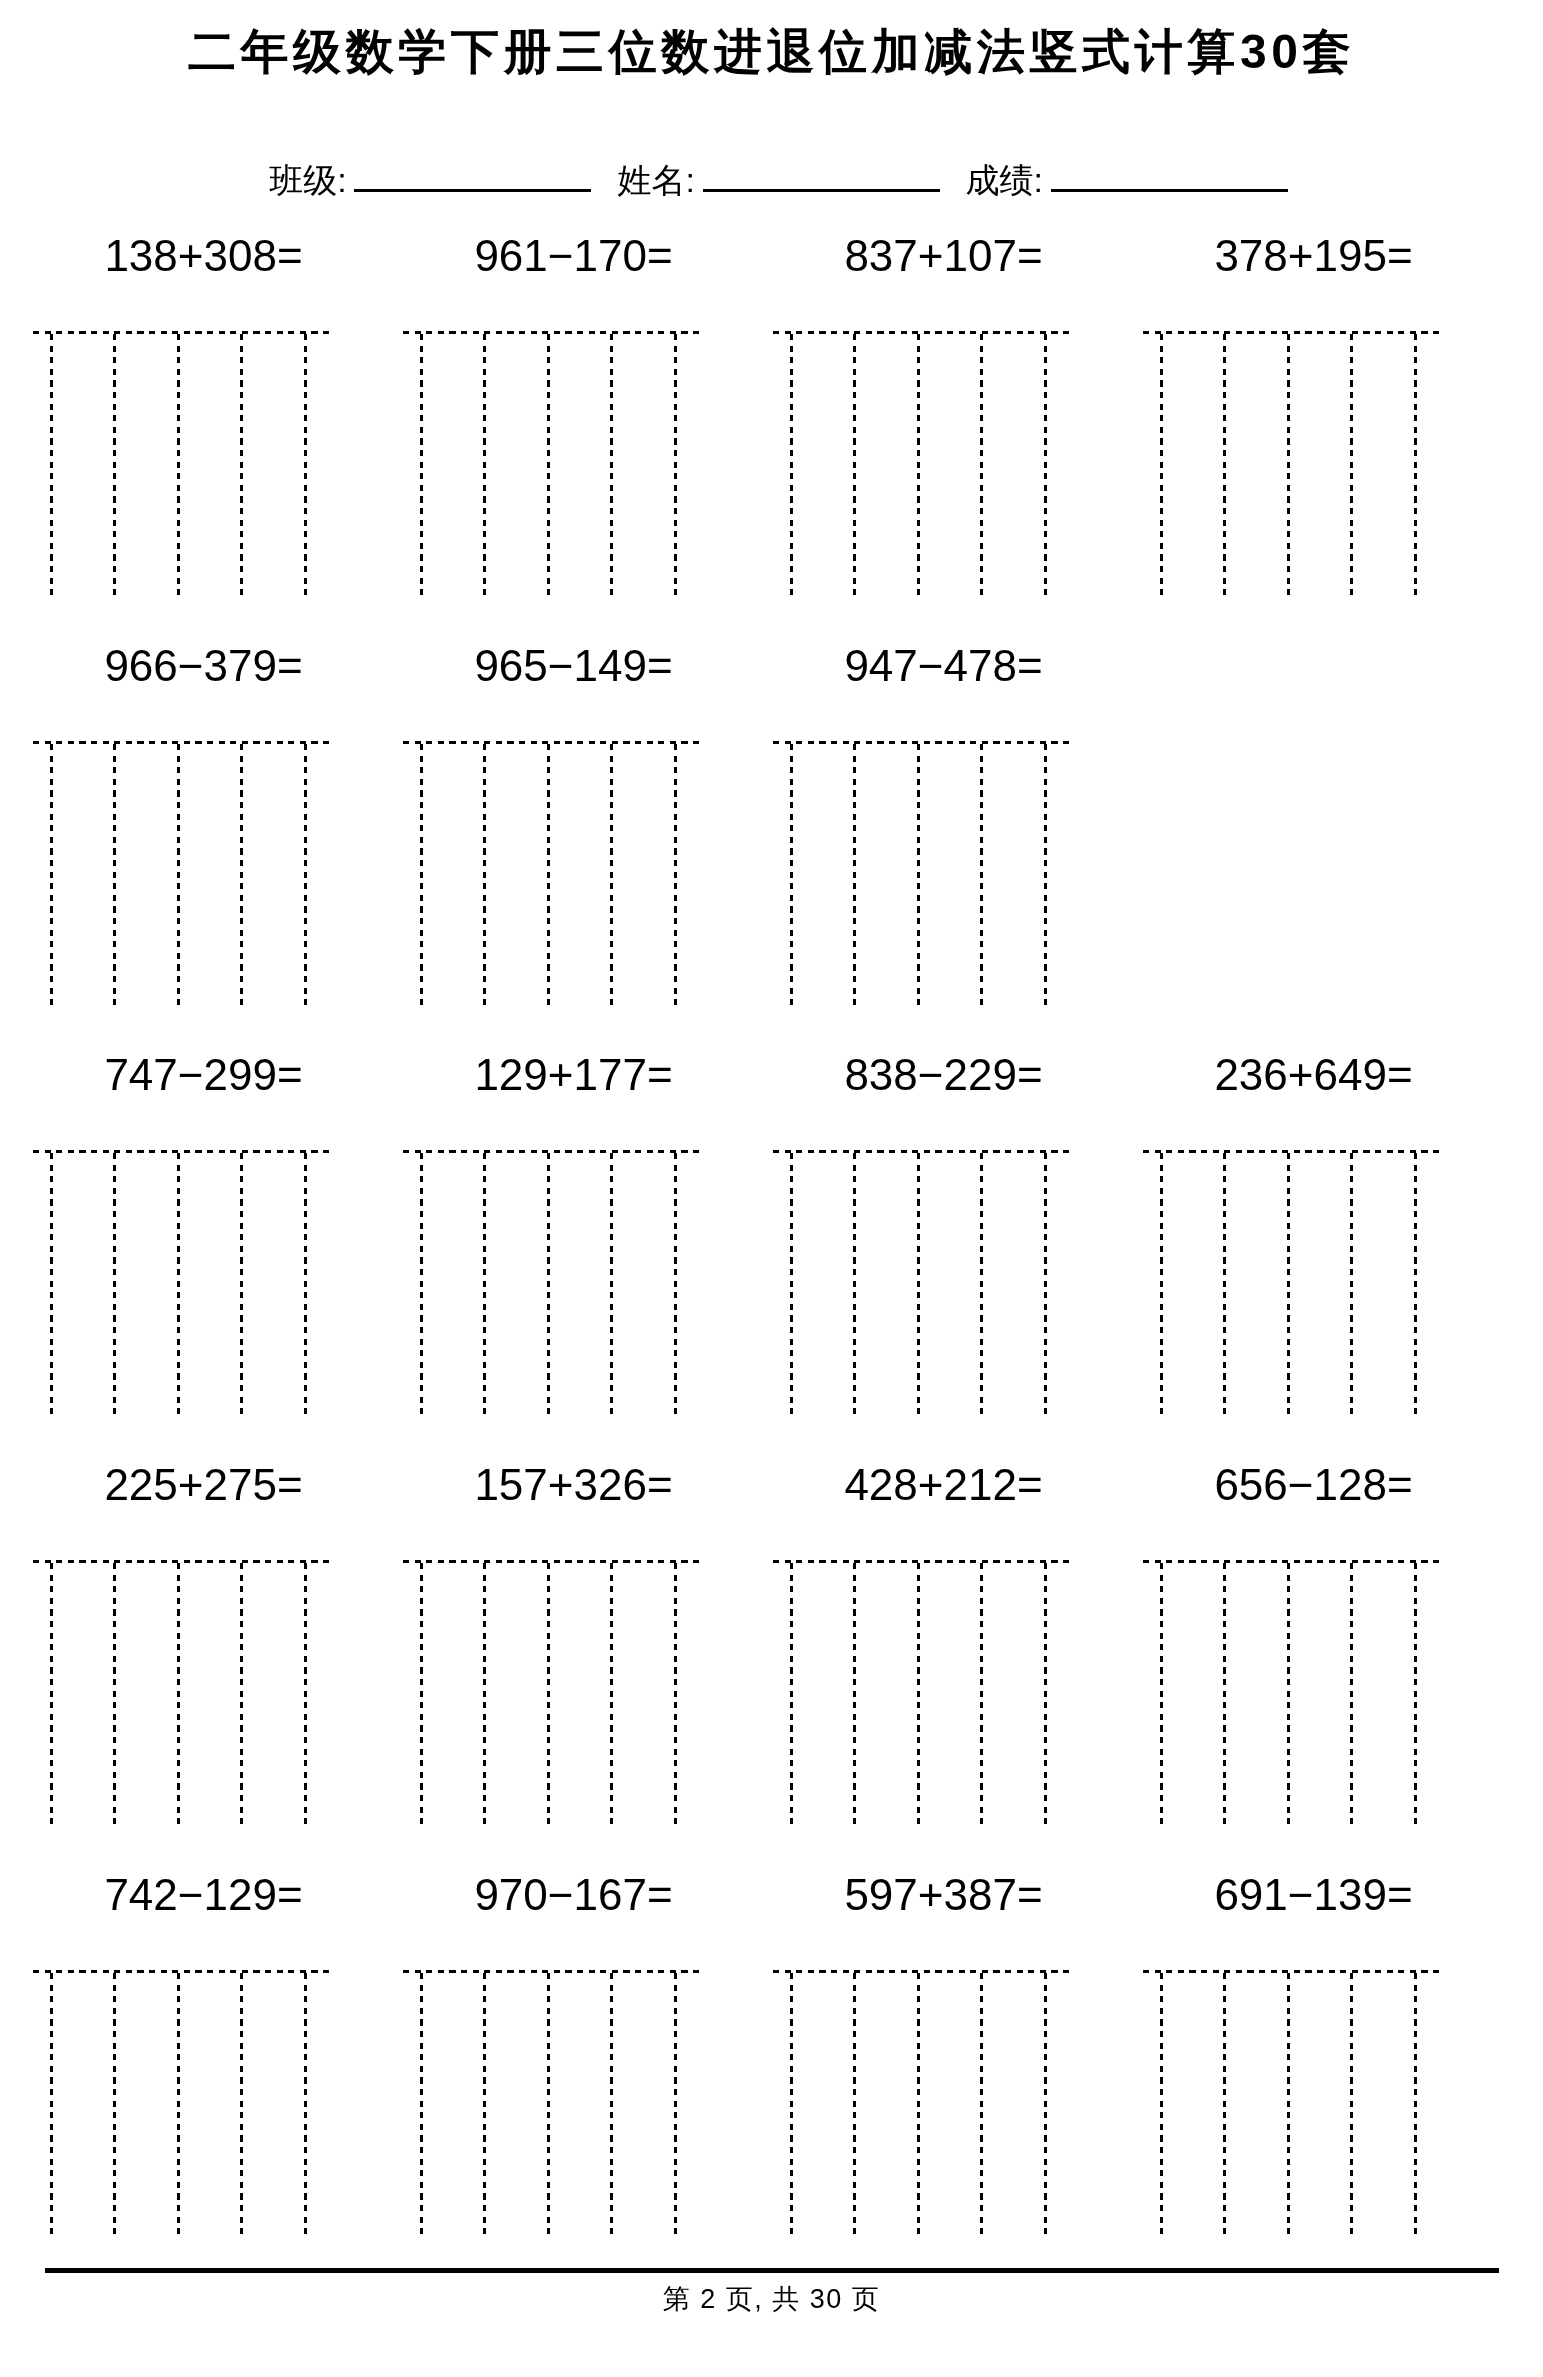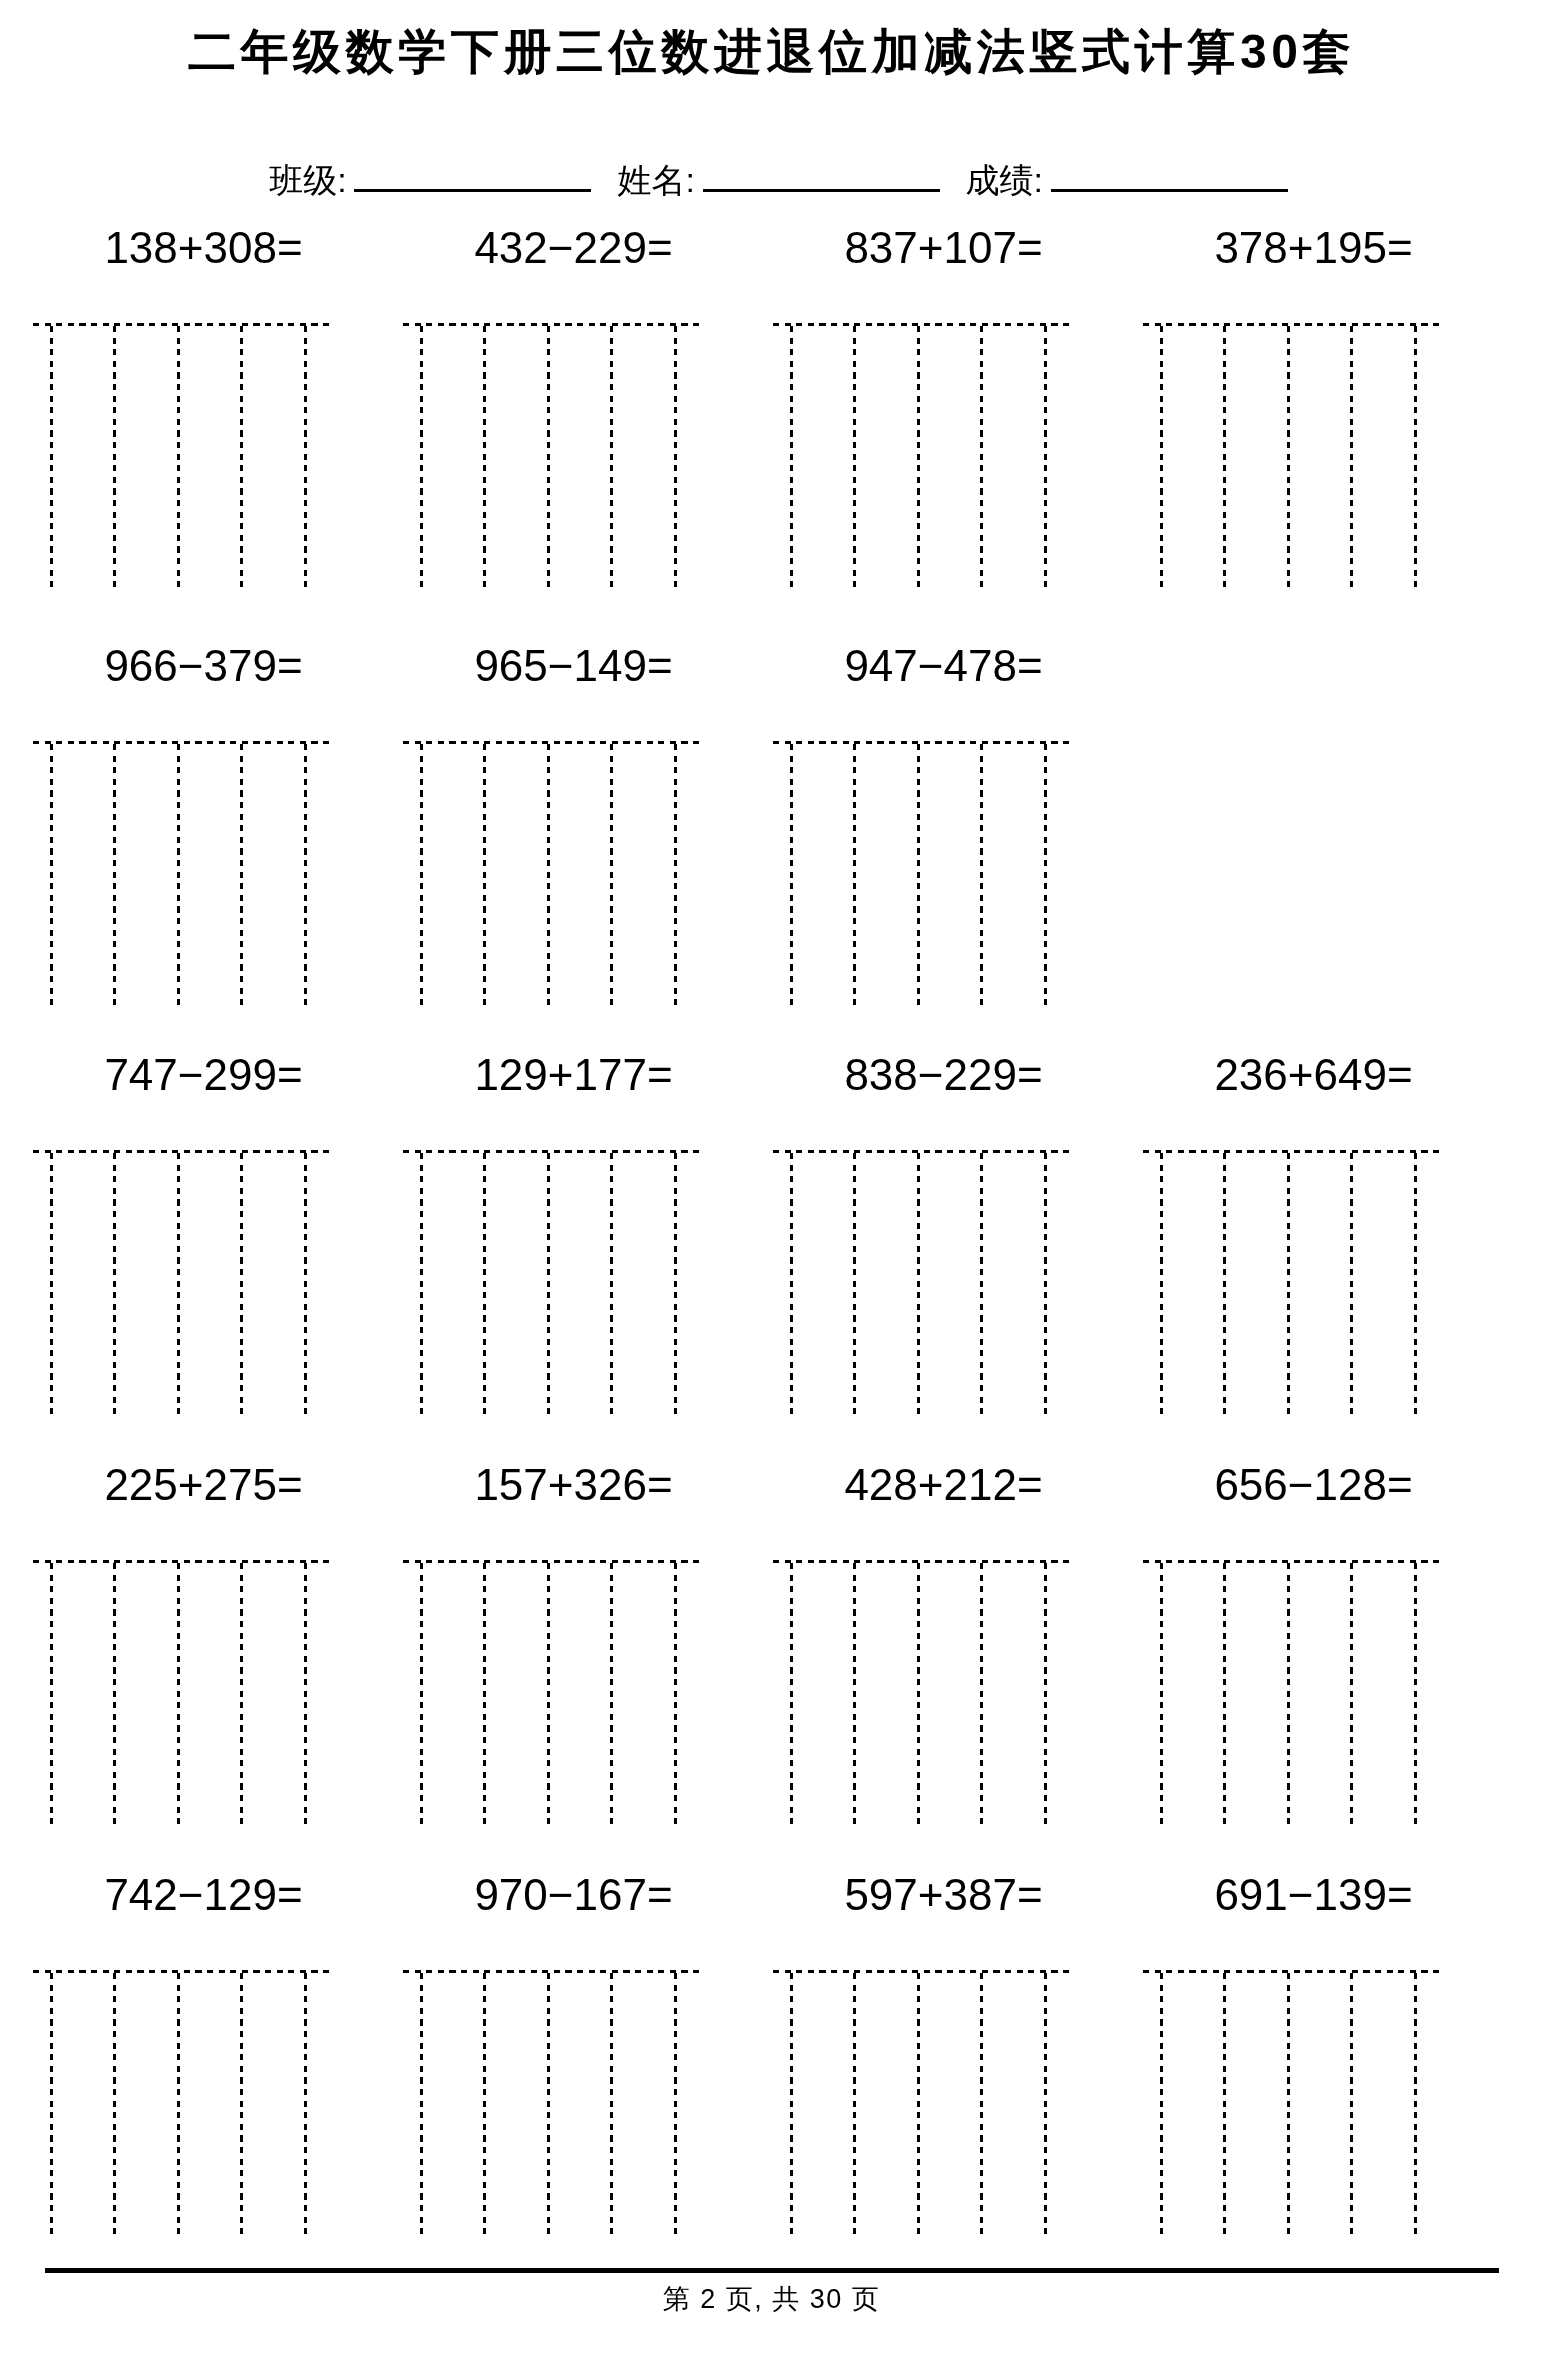--- a/index.html
+++ b/index.html
@@ -72,34 +72,34 @@
 
 <div class="page">
 
   <h1 class="title">二年级数学下册三位数进退位加减法竖式计算30套</h1>
 
   <div class="info-line">
     <span class="info-label">班级:</span><span class="blank"></span><span class="info-label">姓名:</span><span class="blank"></span><span class="info-label">成绩:</span><span class="blank last"></span>
   </div>
 
   <div id="problems">
-      <div class="prob-row" style="top: 224px;">
+      <div class="prob-row" style="top: 232px;">
         <div class="cell">
           <div class="equation">138+308=</div>
           <div class="work-box">
             <div class="topline"></div>
             <div class="vline" style="left: 17px;"></div>
             <div class="vline" style="left: 80px;"></div>
             <div class="vline" style="left: 144px;"></div>
             <div class="vline" style="left: 207px;"></div>
             <div class="vline" style="left: 271px;"></div>
           </div>
         </div>
         <div class="cell">
-          <div class="equation">432−229=</div>
+          <div class="equation">961−170=</div>
           <div class="work-box">
             <div class="topline"></div>
             <div class="vline" style="left: 17px;"></div>
             <div class="vline" style="left: 80px;"></div>
             <div class="vline" style="left: 144px;"></div>
             <div class="vline" style="left: 207px;"></div>
             <div class="vline" style="left: 271px;"></div>
           </div>
         </div>
         <div class="cell">

